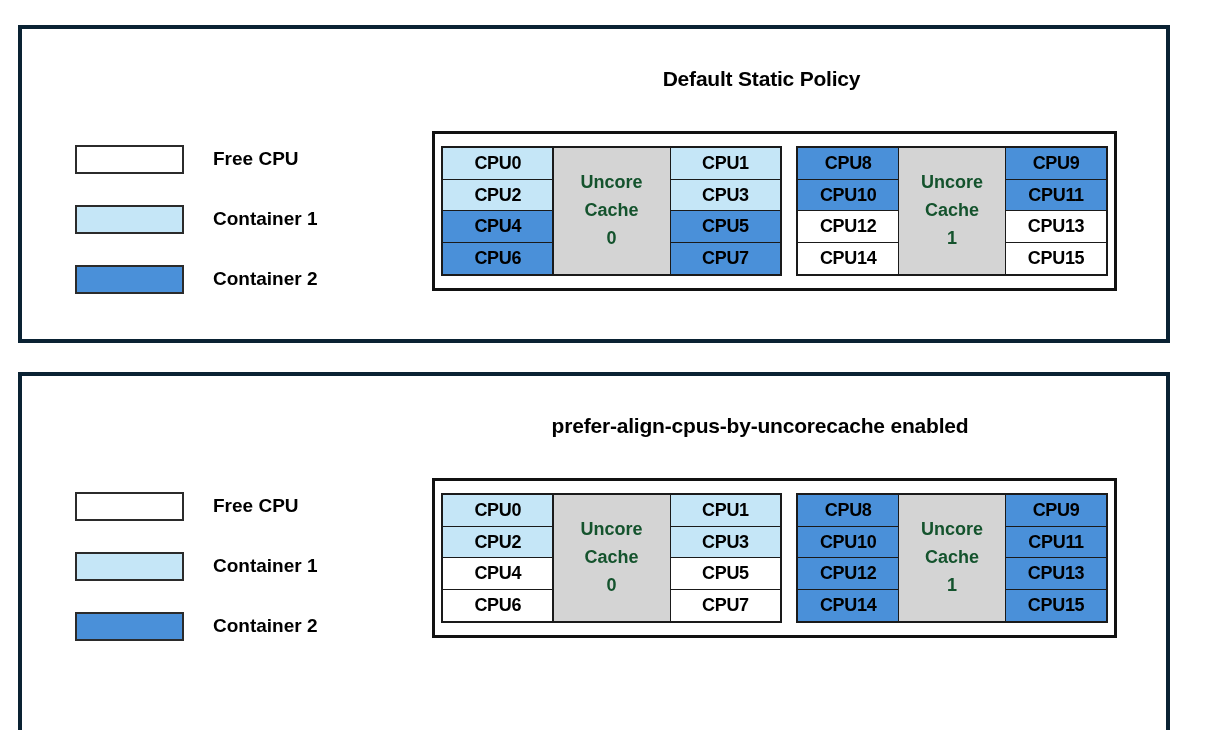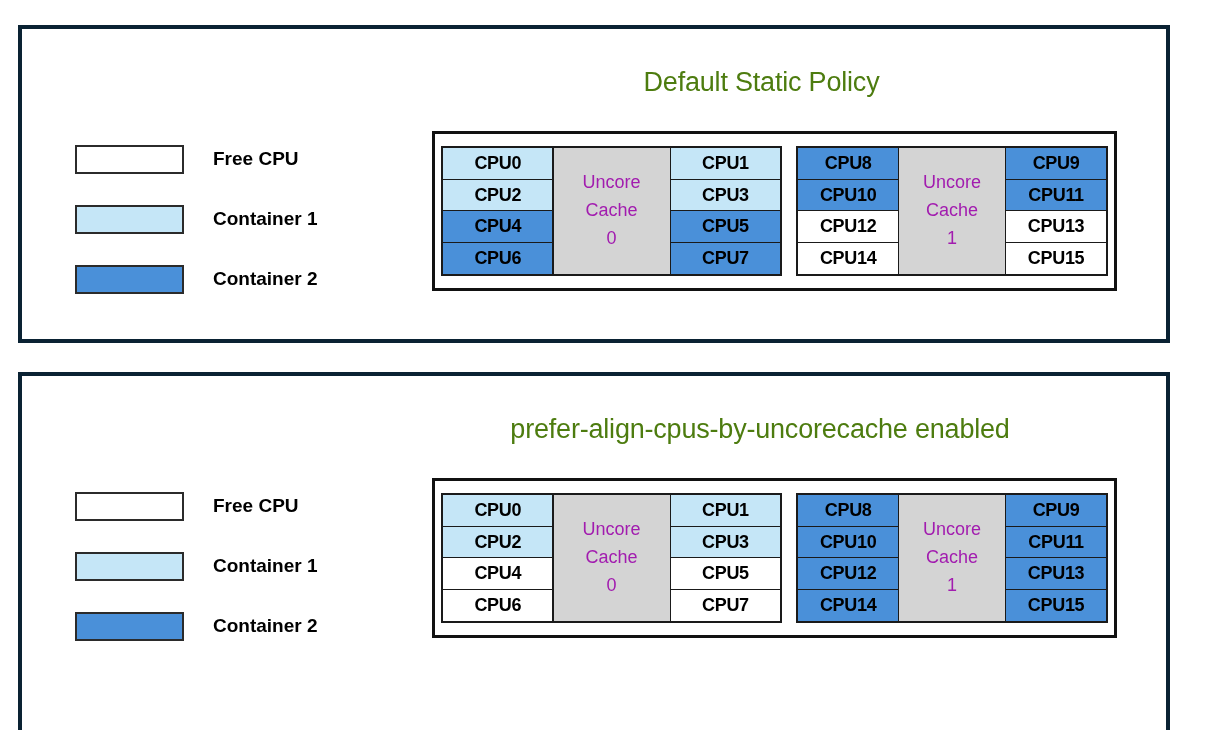--- a/index.html
+++ b/index.html
@@ -34,23 +34,23 @@
   .panel-1 { top: 25px;  height: 318px; }
   .panel-2 { top: 372px; height: 400px; }
 
   
   .panel-title {
     position: absolute;
     top: 38px;
     left: 0;
     width: 100%;
     text-align: center;
-    font-size: 27px;
-    font-weight: normal;
-    color: #4d7c0f;
+    font-size: 21px;
+    font-weight: bold;
+    color: #000000;
     letter-spacing: -0.2px;
   }
   .panel-title.shifted { padding-left: 335px; box-sizing: border-box; }
   .panel-title.shifted2 { padding-left: 332px; box-sizing: border-box; }
 
   
   .legend {
     position: absolute;
     left: 53px;
     top: 100px;
@@ -130,22 +130,22 @@
     flex: 0 0 118px;
     background: #d4d4d4;
     border-left: 1.5px solid #1a1a1a;
     border-right: 1.5px solid #1a1a1a;
     box-sizing: border-box;
     display: flex;
     flex-direction: column;
     align-items: center;
     justify-content: center;
     font-size: 18px;
-    font-weight: normal;
-    color: #a21caf;
+    font-weight: bold;
+    color: #14532d;
     line-height: 1.55;
     text-align: center;
   }
   .cache-col.narrow { flex: 0 0 108px; }
 </style>
 </head>
 <body>
 
 <div class="page">
 

